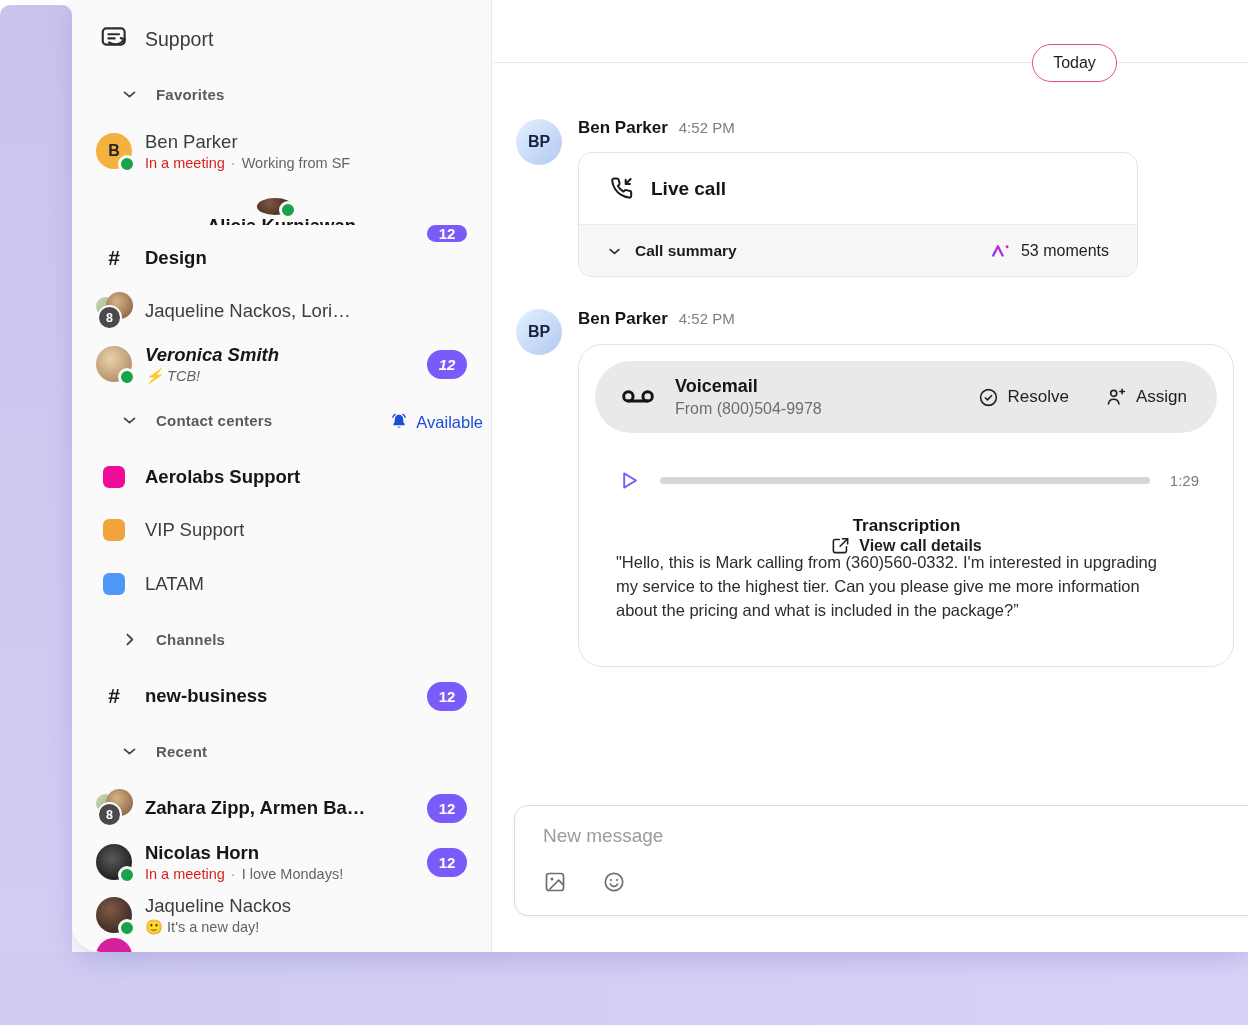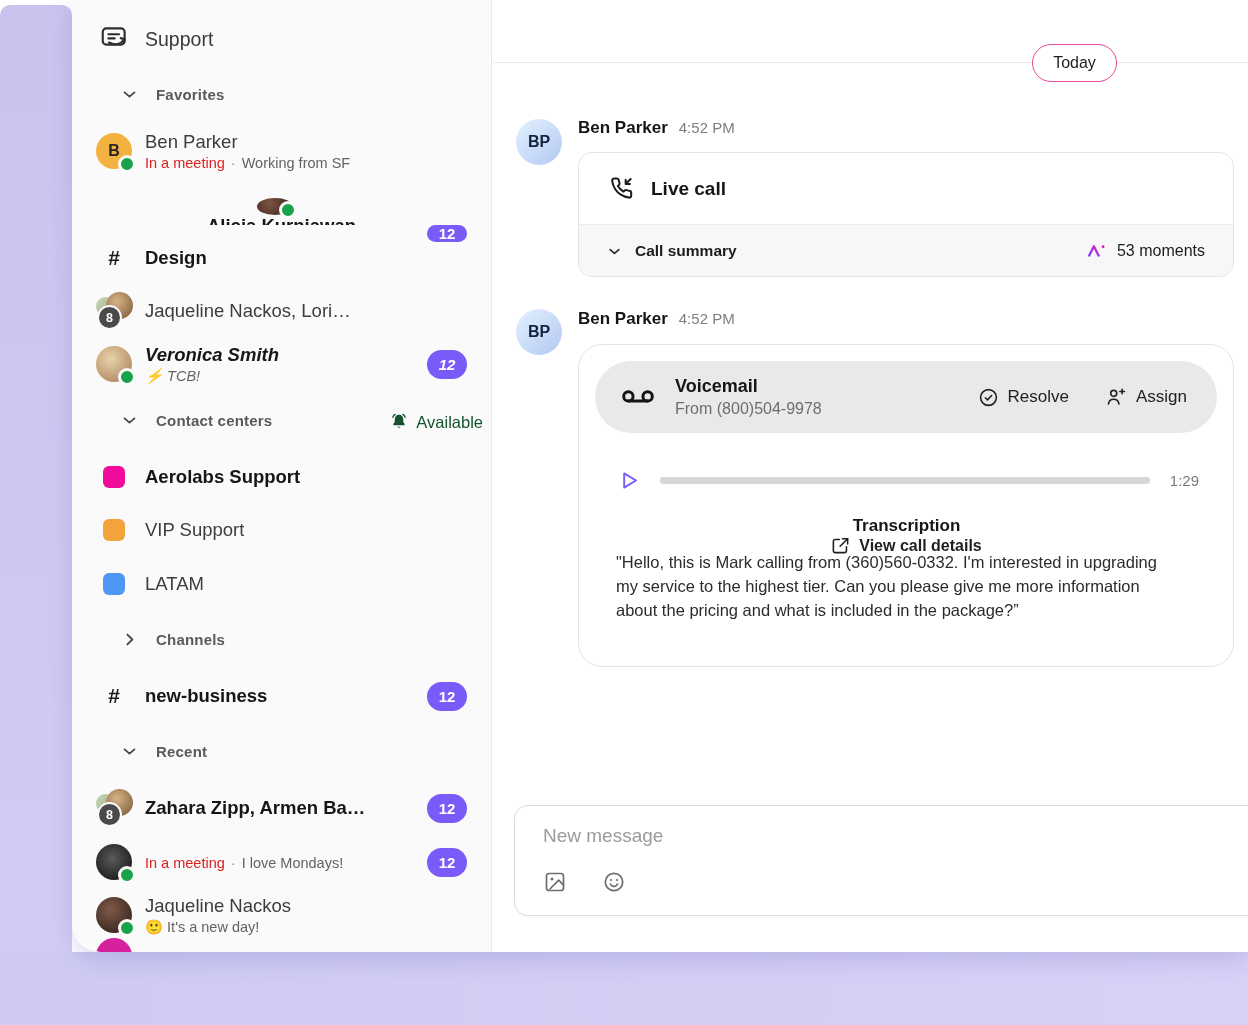--- a/index.html
+++ b/index.html
@@ -50,36 +50,36 @@
   .gback{position:absolute;left:0;top:5px;width:19px;height:19px;border-radius:50%;
     background:linear-gradient(135deg,#cbd9b6,#9aa884);}
   .gphoto{position:absolute;right:3px;top:0;width:27px;height:27px;border-radius:50%;
     background:radial-gradient(circle at 40% 35%,#d9b386 0%,#8a6947 80%);}
   .gcount{position:absolute;left:1px;bottom:0;width:21px;height:21px;border-radius:50%;
     background:#4a4a4a;color:#fff;font-size:12.5px;font-weight:bold;
     display:flex;align-items:center;justify-content:center;border:2px solid #fafafa;}
   .sq{width:22px;height:22px;border-radius:6px;}
   .sq-pink{background:#f00b9b;} .sq-orange{background:#f2a33c;} .sq-blue{background:#4f97f6;}
   .hash{font-size:21px;font-weight:bold;color:#1b1b1b;}
-  .avail{margin-left:auto;display:flex;align-items:center;gap:7px;color:#14532d;font-size:16.5px;}
+  .avail{margin-left:auto;display:flex;align-items:center;gap:7px;color:#1d4ed8;font-size:16.5px;}
   .partial-av{position:absolute;left:24px;top:938px;width:36px;height:36px;border-radius:50%;background:#d6219c;}
   
   .main{position:absolute;left:421px;top:0;width:755px;height:952px;background:#fff;}
   .day-divider{position:absolute;left:0;right:0;top:62px;height:1px;background:#e9e9e9;}
   .today-pill{position:absolute;left:539px;top:44px;width:85px;height:38px;background:#fff;
     border:1px solid #ec4899;border-radius:20px;display:flex;align-items:center;justify-content:center;
     font-size:16px;color:#1d1d1d;box-sizing:border-box;cursor:pointer;}
   .msg-avatar{position:absolute;left:23px;width:46px;height:46px;border-radius:50%;
     background:linear-gradient(135deg,#dcebfc 15%,#b2c8f2 100%);
     display:flex;align-items:center;justify-content:center;font-weight:bold;font-size:16px;color:#16233f;}
   .msg-head{position:absolute;left:85px;display:flex;align-items:baseline;gap:11px;}
   .msg-author{font-size:17px;font-weight:bold;color:#161616;}
   .msg-time{font-size:15px;color:#7e7e7e;}
   
-  .lc-card{position:absolute;left:85px;top:152px;width:656px;height:125px;background:#fff;
+  .lc-card{position:absolute;left:85px;top:152px;width:560px;height:125px;background:#fff;
     border:1px solid #e3e3e3;border-radius:14px;box-sizing:border-box;overflow:hidden;}
   .lc-top{height:71px;display:flex;align-items:center;padding:0 28px;gap:17px;color:#1c1c1c;}
   .lc-title{font-size:19px;font-weight:bold;color:#161616;}
   .lc-foot{height:52px;border-top:1px solid #ececec;background:#f7f7f7;display:flex;align-items:center;
     padding:0 28px;gap:13px;cursor:pointer;}
   .lc-chev{display:flex;color:#2b2b2b;}
   .lc-sum{font-size:15.5px;font-weight:bold;color:#1c1c1c;}
   .lc-right{margin-left:auto;display:flex;align-items:center;gap:9px;font-size:16px;color:#1d1d1d;}
   
   .vm-card{position:absolute;left:85px;top:344px;width:656px;height:323px;background:#fff;
@@ -262,20 +262,21 @@
       </span>
       <span class="name bold">Zahara Zipp, Armen Ba…</span>
       <span class="badge">12</span>
     </div>
 
     <div class="srow" style="top:837px;height:50px;">
       <span class="av av-nicolas">
           <span class="pdot"></span>
         </span>
       <span class="two">
+        <span class="name bold">Nicolas Horn</span>
         <span class="statusline">
           <span class="st-red">In a meeting</span>
           <span class="sep">·</span>
           <span>I love Mondays!</span>
         </span>
       </span>
       <span class="badge">12</span>
     </div>
 
     <div class="srow" style="top:890px;height:50px;">

